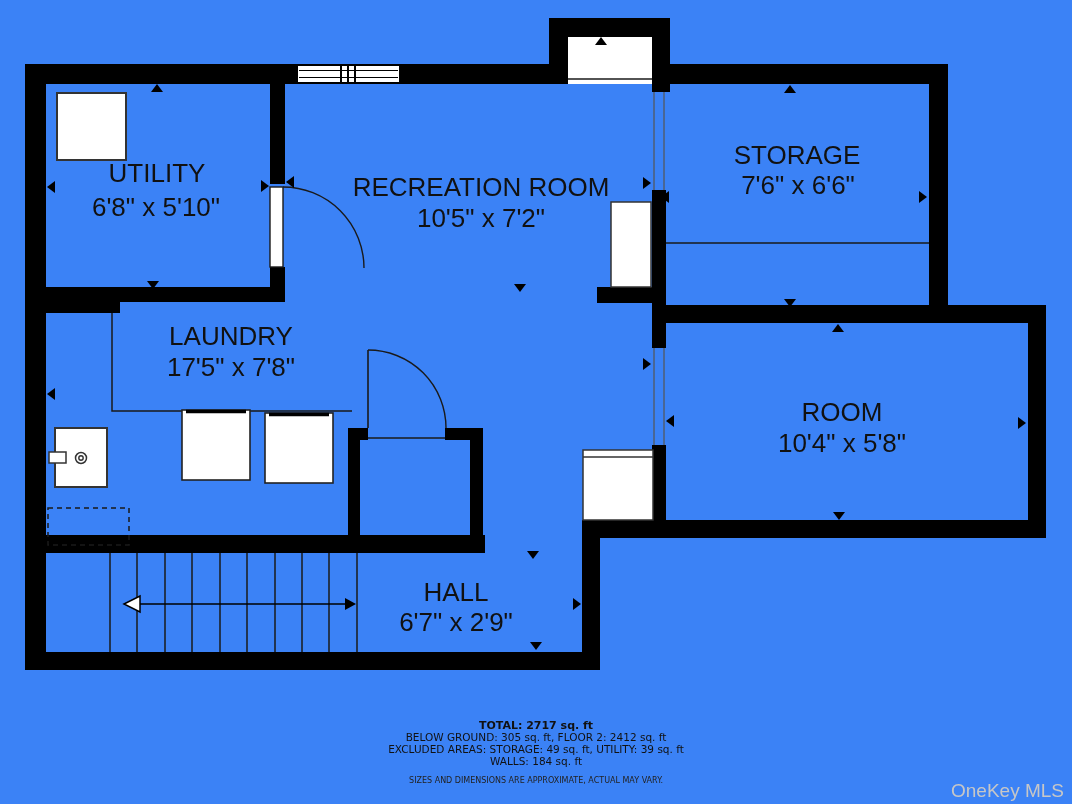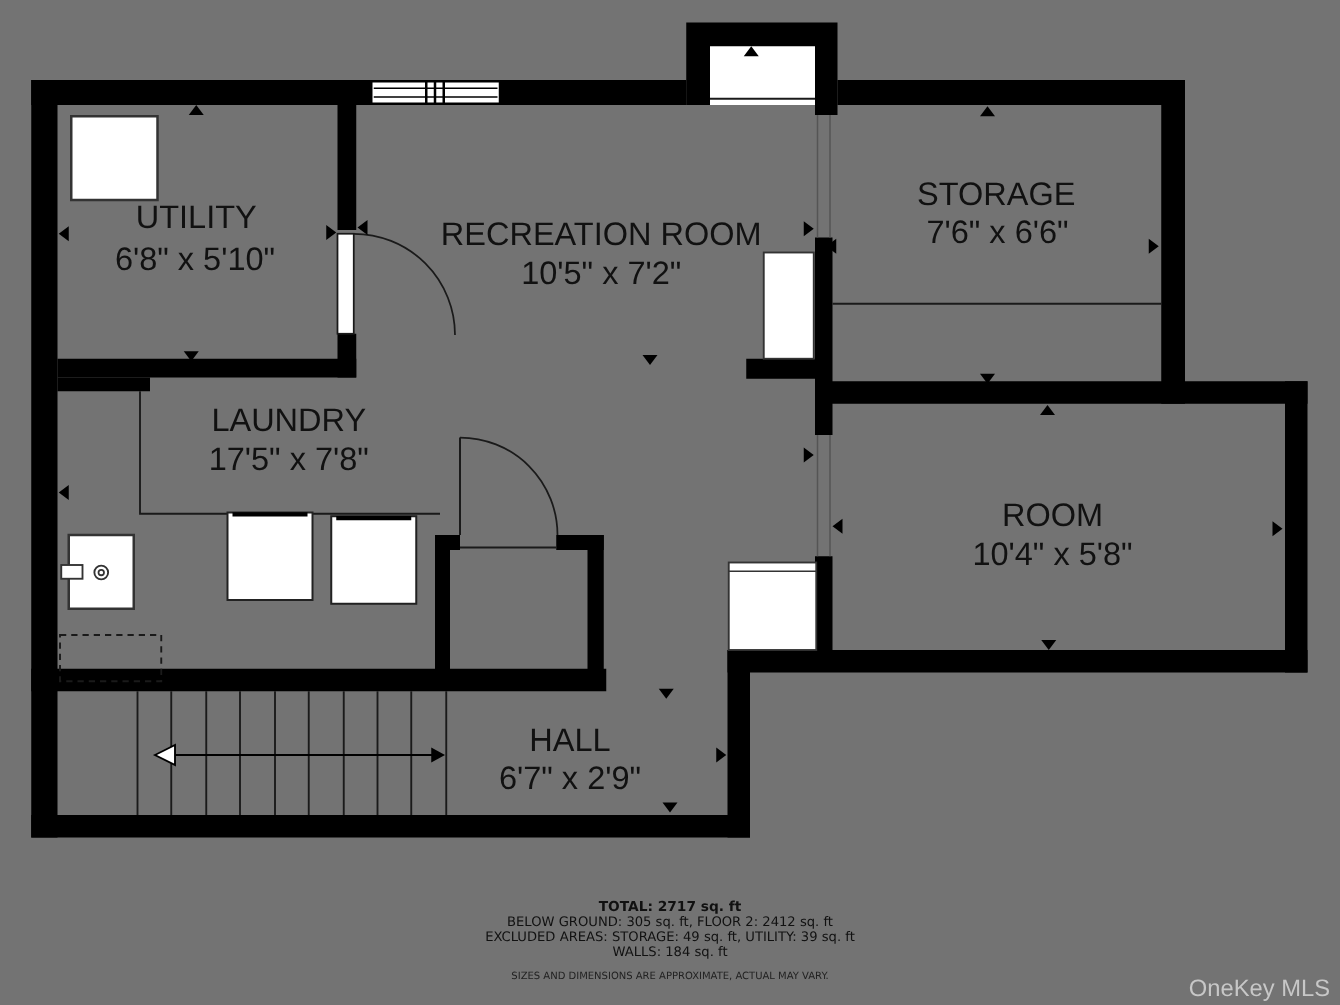--- a/index.html
+++ b/index.html
@@ -1,19 +1,19 @@
 <!DOCTYPE html>
 <html><head>
 <meta charset="utf-8">
 <style>
   html,body{margin:0;padding:0;background:#fff;}
   .stage{
     position:relative;
     width:1072px;height:804px;
-    background:#737373;
+    background:#3b82f6;
     overflow:hidden;
     font-family:"Liberation Sans",sans-serif;
   }
   svg{position:absolute;left:0;top:0;}
   .room-name{font-family:"Liberation Sans",sans-serif;font-size:26px;fill:#111;}
   .room-dims{font-family:"Liberation Sans",sans-serif;font-size:26px;fill:#111;}
   .sum-bold{font-family:"DejaVu Sans",sans-serif;font-size:11px;font-weight:bold;fill:#111;}
   .sum{font-family:"DejaVu Sans",sans-serif;font-size:10.5px;fill:#111;}
   .disclaimer{font-family:"DejaVu Sans",sans-serif;font-size:8px;fill:#222;}
   .watermark{font-family:"Liberation Sans",sans-serif;font-size:19px;fill:#c7c7c7;}

